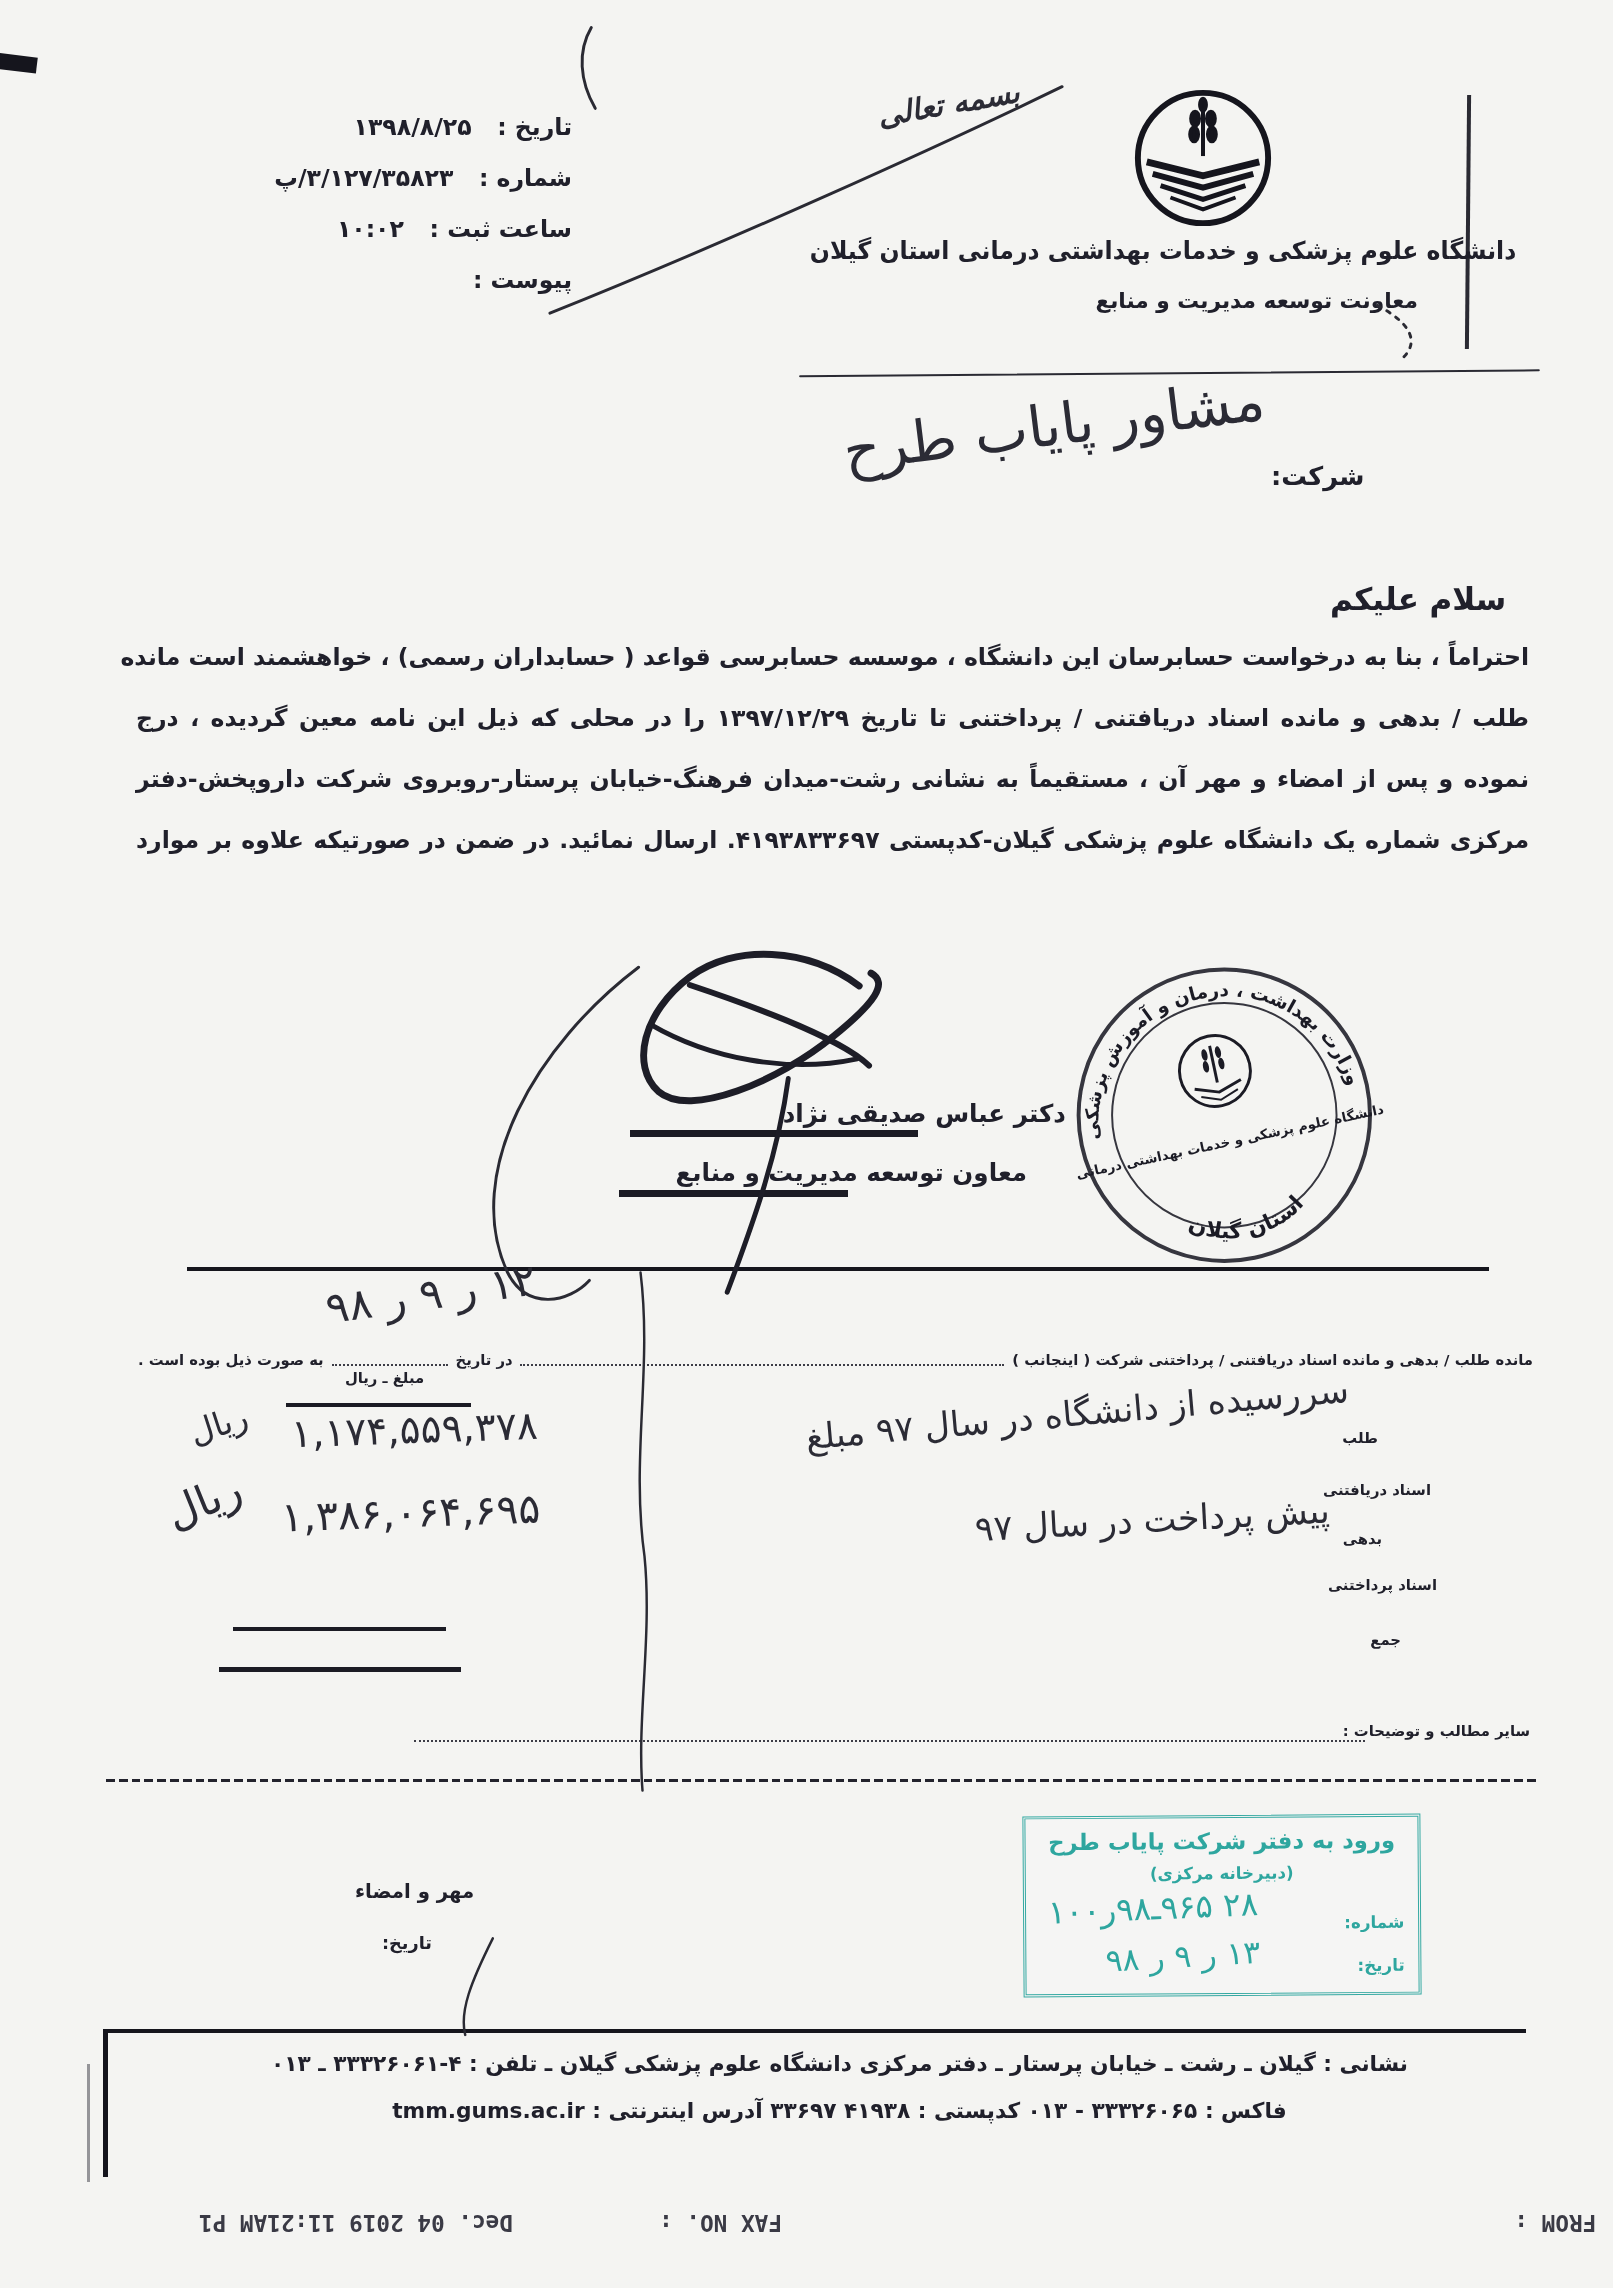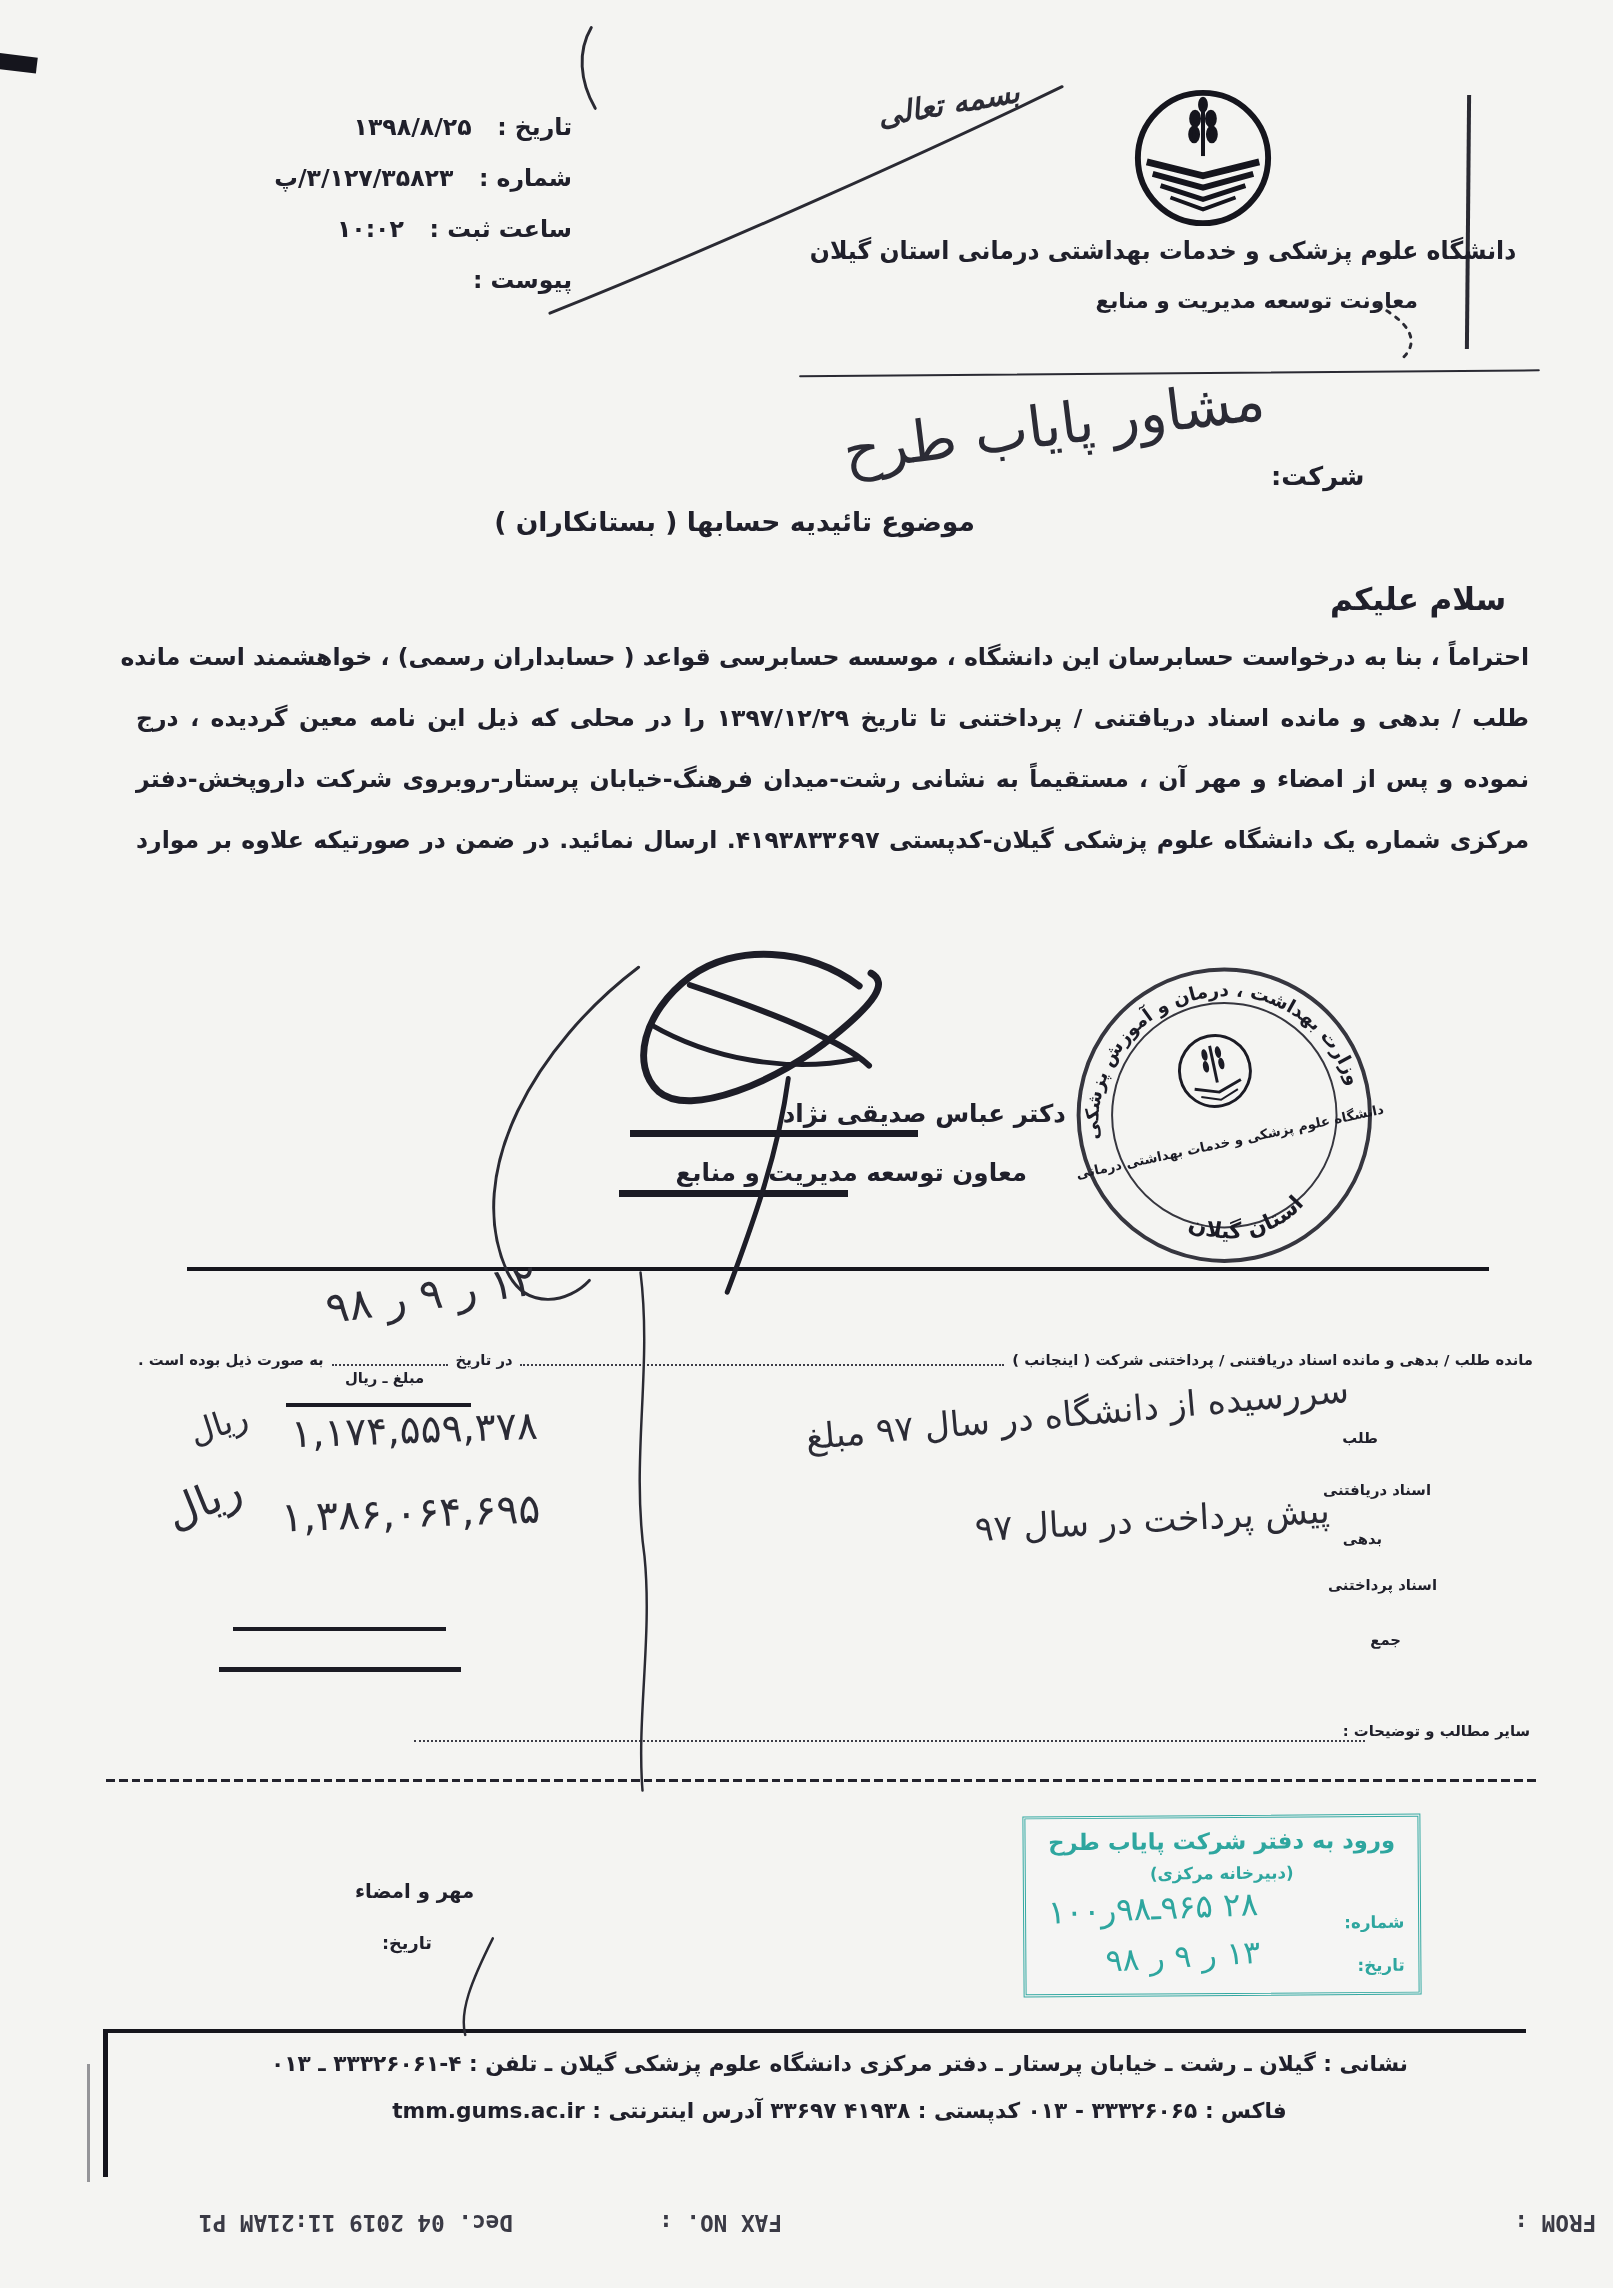--- a/index.html
+++ b/index.html
@@ -76,21 +76,20 @@
       <path d="M 42 114 L 75 126 L 108 114" stroke-width="4"></path>
     </g>
   </svg>
 
   <div class="abs b" style="left:990px;top:236px;width:537px;text-align:center;font-size:24.6px;white-space:nowrap;transform:scaleX(.96);">دانشگاه علوم پزشکی و خدمات بهداشتی درمانی استان گیلان</div>
   <div class="abs b" style="left:1103px;top:288px;width:315px;text-align:center;font-size:21.7px;white-space:nowrap;">معاونت توسعه مدیریت و منابع</div>
 
   <div class="abs b" style="left:1271px;top:461px;font-size:25.6px;">شرکت:</div>
   <div class="abs hw" style="left:842px;top:392px;font-size:57px;transform:rotate(-7deg);letter-spacing:3.9px;">مشاور پایاب طرح</div>
 
-  <div class="abs b" style="left:497px;top:506px;width:478px;text-align:center;font-size:26.6px;white-space:nowrap;">موضوع  تائیدیه حسابها ( بستانکاران )</div>
 
   <div class="abs b" style="left:1330px;top:581px;font-size:31px;">سلام علیکم</div>
 
   <div class="abs" style="left:136px;top:627px;width:1393px;">
     <div class="bodyline">احتراماً ، بنا به درخواست حسابرسان این دانشگاه ، موسسه حسابرسی قواعد ( حسابداران رسمی) ، خواهشمند است مانده</div>
     <div class="bodyline">طلب / بدهی و مانده اسناد دریافتنی / پرداختنی تا تاریخ ۱۳۹۷/۱۲/۲۹ را در محلی که ذیل این نامه معین گردیده ، درج</div>
     <div class="bodyline">نموده و پس از امضاء و مهر آن ، مستقیماً به نشانی رشت-میدان فرهنگ-خیابان پرستار-روبروی شرکت داروپخش-دفتر</div>
     <div class="bodyline">مرکزی شماره یک دانشگاه علوم پزشکی گیلان-کدپستی ۴۱۹۳۸۳۳۶۹۷. ارسال نمائید. در ضمن در صورتیکه علاوه بر موارد</div>
   </div>
 

